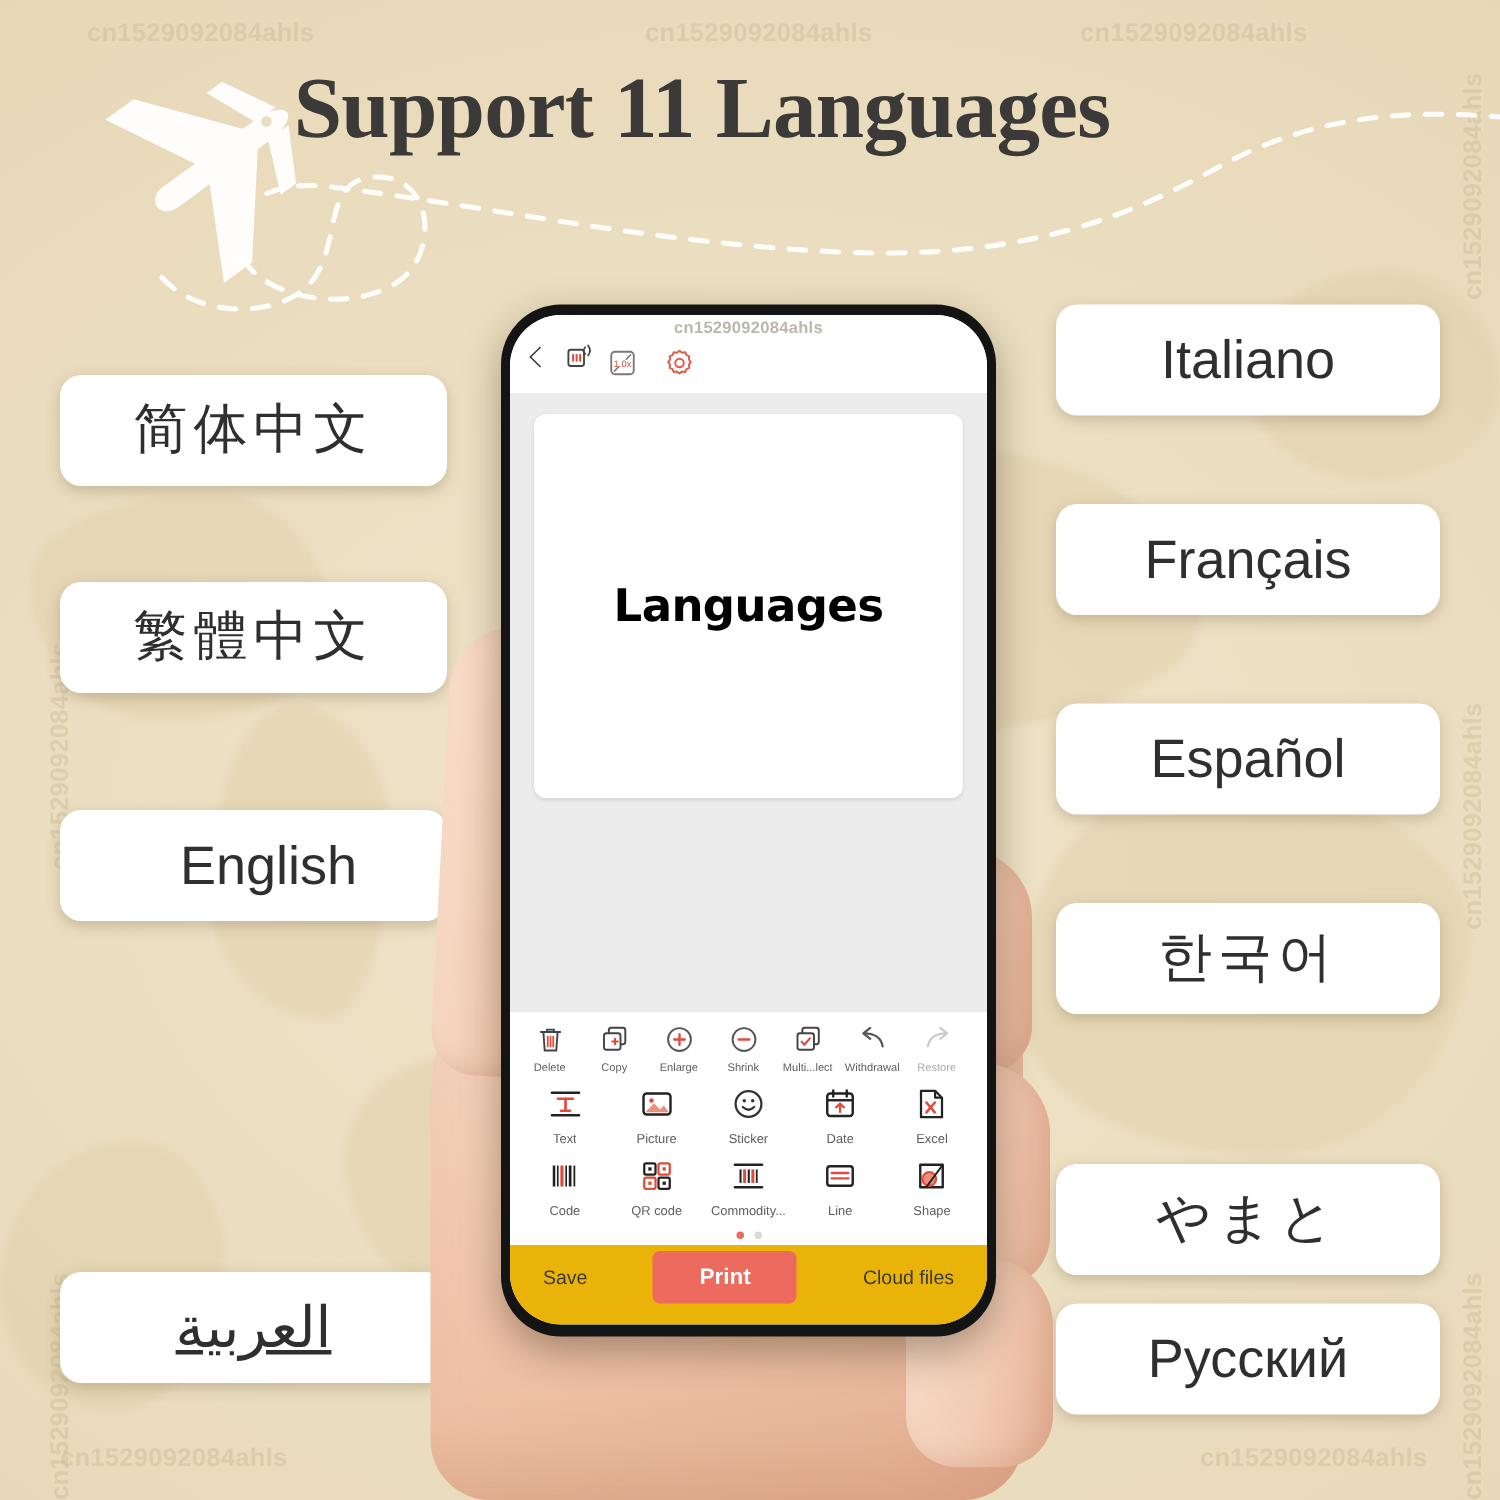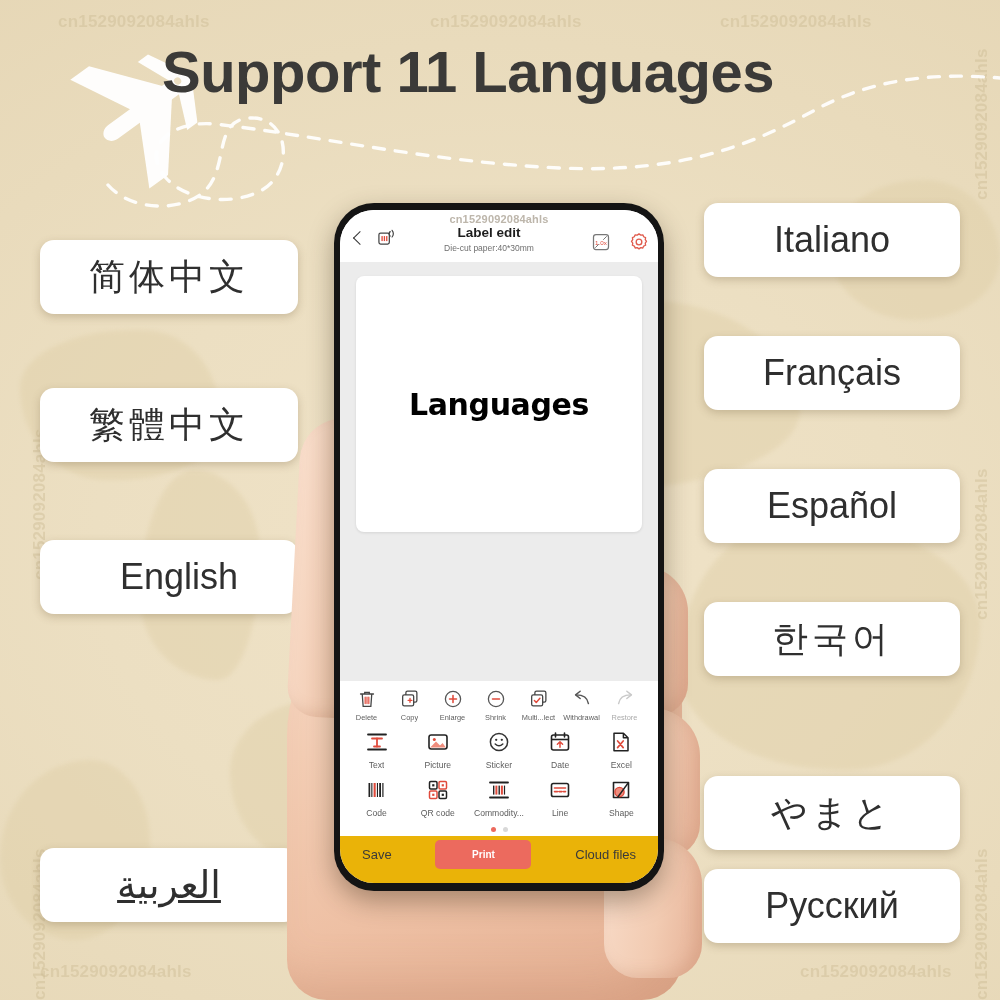--- a/index.html
+++ b/index.html
@@ -59,21 +59,21 @@
   
   .title {
     position: absolute;
     left: 0; top: 38px;
     width: 936px;
     text-align: center;
     font-size: 58px;
     font-weight: 800;
     color: #3b3a38;
     letter-spacing: -0.5px;
-    font-family: Liberation Sans, sans-serif;
+    font-family: Liberation Serif, serif;
   }
 
   
   .card {
     position: absolute;
     display: flex;
     align-items: center;
     justify-content: center;
     background: #ffffff;
     border-radius: 14px;
@@ -82,21 +82,21 @@
     font-size: 36px;
     font-weight: 400;
     text-align: center;
     line-height: 1;
   }
   .card.cjk { font-family: "DejaVu Sans", "Liberation Sans", sans-serif; letter-spacing: 4px; }
   .card.arabic { font-family: "DejaVu Sans", sans-serif; direction: rtl; font-size: 38px; text-decoration: underline; }
 
   
   .cl { left: 40px; width: 258px; height: 74px; }
-  .l0 { top: 240px; }
+  .l0 { top: 250px; }
   .l1 { top: 388px; }
   .l2 { top: 540px; padding-left: 20px; }
   .l3 { top: 695px; }
   .l4 { top: 848px; }
 
   
   .cr { left: 704px; width: 256px; height: 74px; }
   .r0 { top: 203px; }
   .r1 { top: 336px; }
   .r2 { top: 469px; }
@@ -259,21 +259,21 @@
   .actions {
     background: #eab308;
     display: flex; align-items: center; justify-content: space-between;
     padding: 4px 22px 14px 22px;
     flex: 0 0 auto;
   }
   .act-text { font-size: 13px; color: #3a3a3a; }
   .print-btn {
     background: #ec6a5e;
     color: #fff;
-    font-size: 10px;
+    font-size: 15px;
     font-weight: 700;
     border: none;
     border-radius: 5px;
     padding: 9px 0;
     width: 96px;
     text-align: center;
     cursor: pointer;
   }
 </style>
 </head>
@@ -353,24 +353,20 @@
 
         <svg class="head-ico" viewBox="0 0 24 24">
           <rect x="3.5" y="5" width="12.5" height="13" rx="2" fill="none" stroke="#444" stroke-width="1.5"></rect>
           <rect x="6.5" y="8.5" width="1.6" height="6" fill="#e04b3c"></rect>
           <rect x="9.3" y="8.5" width="1.6" height="6" fill="#e04b3c"></rect>
           <rect x="12.1" y="8.5" width="1.6" height="6" fill="#e04b3c"></rect>
           <path d="M17 8.5 a4 4 0 0 1 0 -5.5" fill="none" stroke="#444" stroke-width="1.4" stroke-linecap="round"></path>
           <path d="M19.3 9.6 a6.6 6.6 0 0 0 0 -8" fill="none" stroke="#444" stroke-width="1.4" stroke-linecap="round"></path>
         </svg>
 
-        <div class="head-center">
-          <div class="ph-title">Label edit</div>
-          <div class="ph-sub">Die-cut paper:40*30mm</div>
-        </div>
 
         <div class="head-right">
           <svg class="head-ico" viewBox="0 0 24 24">
             <rect x="3" y="3" width="18" height="18" rx="3" fill="none" stroke="#777" stroke-width="1.5"></rect>
             <text x="12" y="15" font-size="7.5" text-anchor="middle" fill="#e04b3c" font-family="Liberation Sans, sans-serif">1.0x</text>
             <path d="M5.5 18.5 L9 15" stroke="#777" stroke-width="1.2" stroke-linecap="round"></path>
             <path d="M18.5 5.5 L15 9" stroke="#777" stroke-width="1.2" stroke-linecap="round"></path>
           </svg>
           <svg class="head-ico" viewBox="0 0 24 24">
             <path d="M12 2.3 l2.1 1.5 2.5-.4 1 2.3 2.3 1 -.4 2.5 1.5 2.1 -1.5 2.1 .4 2.5 -2.3 1 -1 2.3 -2.5-.4 -2.1 1.5 -2.1-1.5 -2.5 .4 -1-2.3 -2.3-1 .4-2.5 -1.5-2.1 1.5-2.1 -.4-2.5 2.3-1 1-2.3 2.5 .4 Z" fill="none" stroke="#e05c4e" stroke-width="1.6" stroke-linejoin="round"></path>

